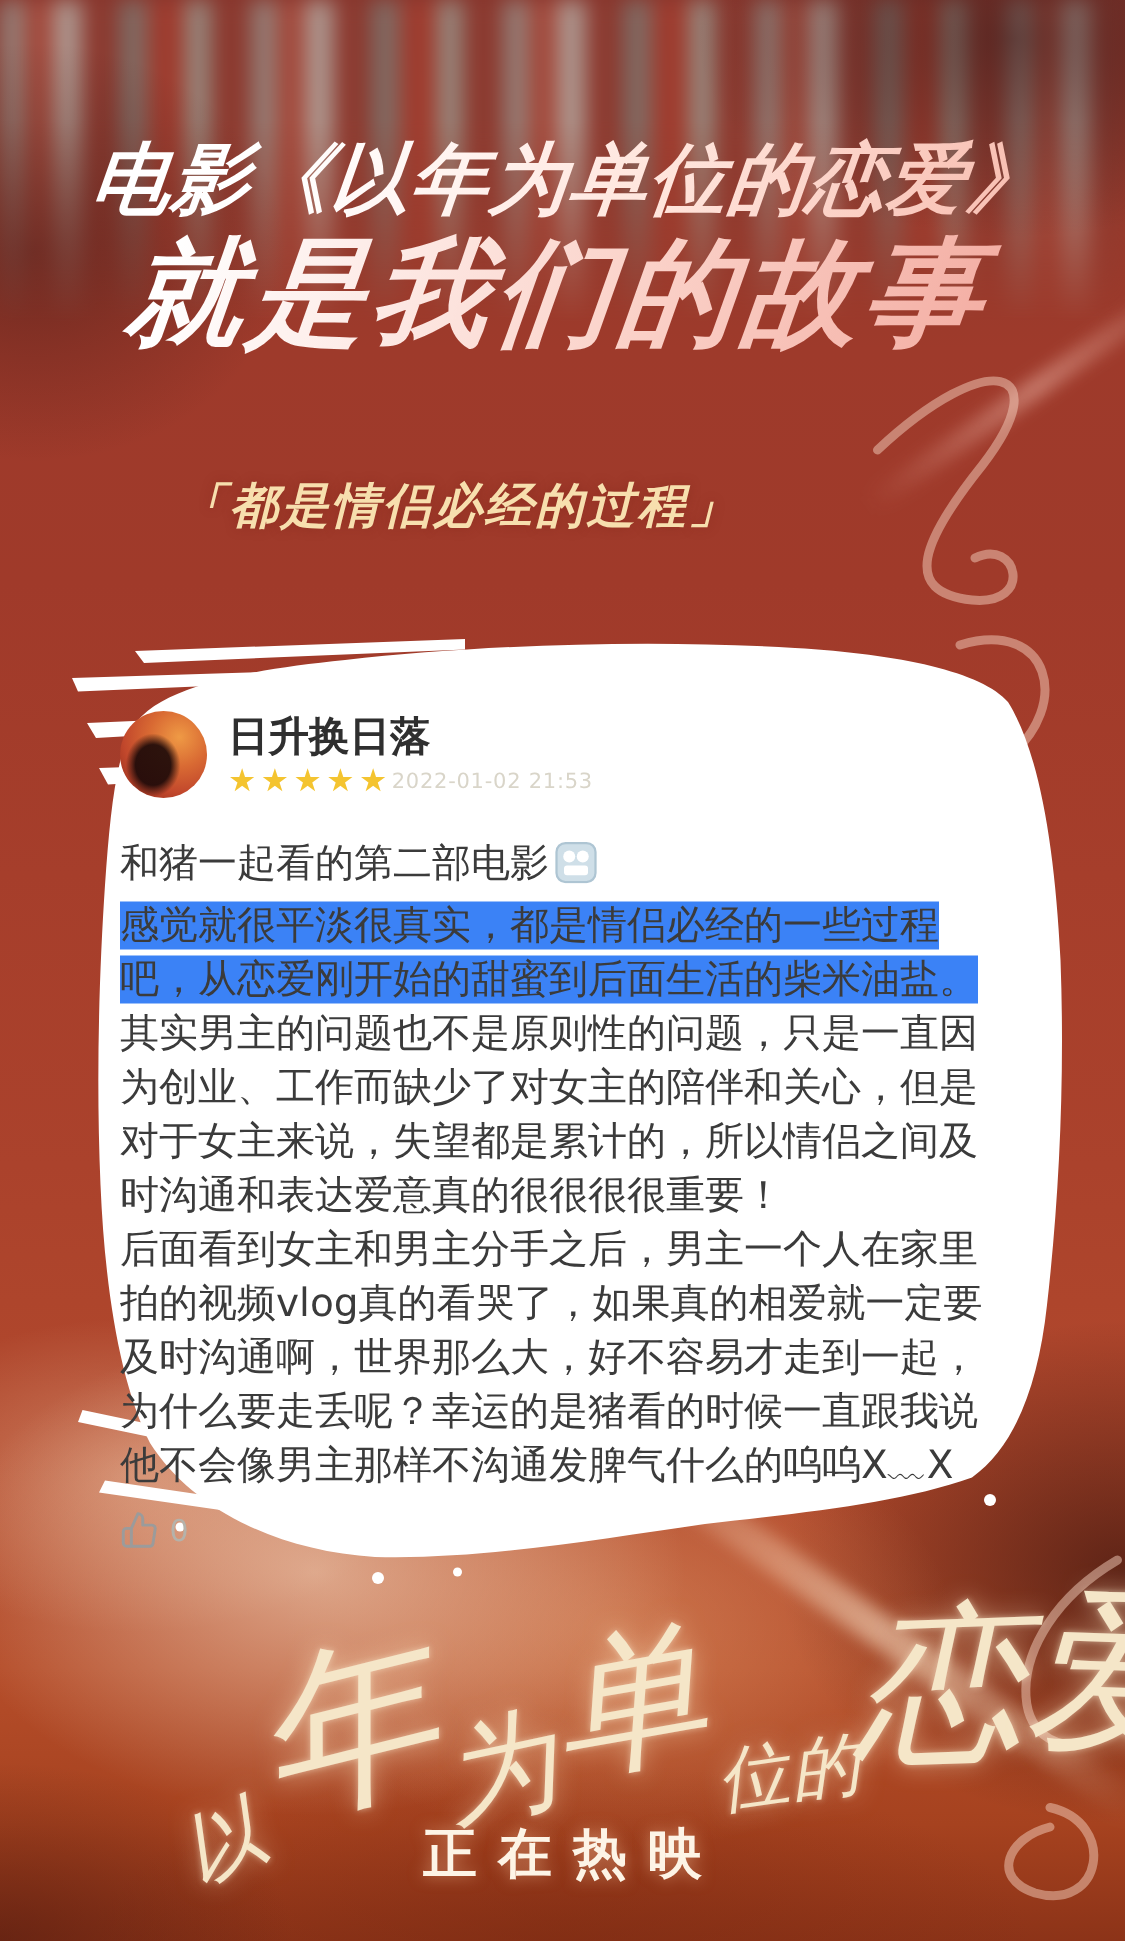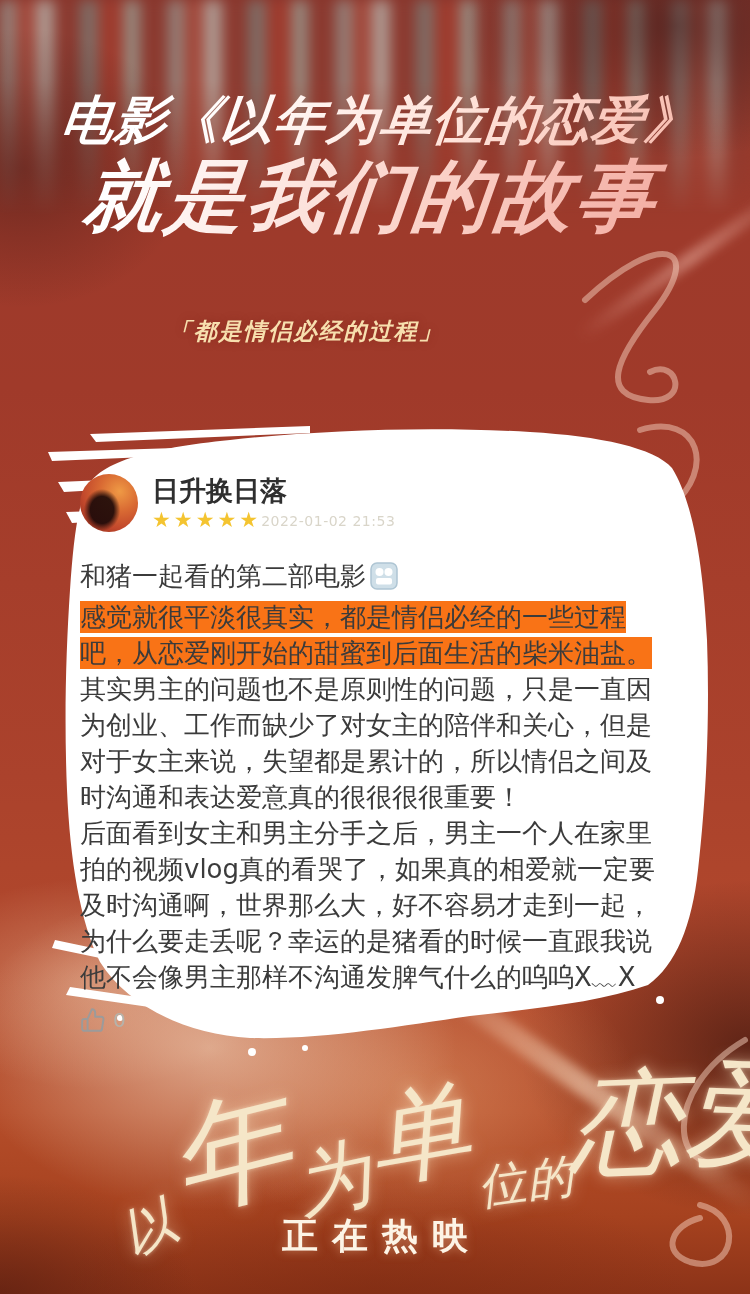--- a/index.html
+++ b/index.html
@@ -37,38 +37,38 @@
   
   .title-block{position:absolute;left:0;top:88px;width:750px;text-align:center;z-index:3;
     transform:skewX(-6deg);}
   .title1{font-size:52px;font-weight:900;font-style:italic;letter-spacing:1px;
     background:linear-gradient(100deg,#fff 25%,#ffe3da 60%,#f5b2a4 100%);
     -webkit-background-clip:text;background-clip:text;color:transparent;line-height:1.25;}
   .title2{font-size:78px;font-weight:900;font-style:italic;letter-spacing:4px;
     background:linear-gradient(100deg,#ffffff 15%,#fbd4cb 55%,#f2a79c 95%);
     -webkit-background-clip:text;background-clip:text;color:transparent;line-height:1.12;}
   .quote{position:absolute;left:0;top:316px;width:612px;text-align:center;z-index:3;
-    font-size:23px;font-weight:700;font-style:italic;color:#f7dfae;letter-spacing:2px;
+    font-size:32px;font-weight:700;font-style:italic;color:#f7dfae;letter-spacing:2px;
     text-shadow:0 0 8px rgba(120,30,20,.4);}
   
   .blob{position:absolute;inset:0;z-index:4;}
   .review{position:absolute;left:80px;top:474px;width:596px;z-index:5;}
   .user-row{display:flex;align-items:center;}
   .avatar{width:58px;height:58px;border-radius:50%;flex:0 0 58px;
     background:
       radial-gradient(ellipse 26px 30px at 38% 62%,rgba(25,8,8,.9) 0 45%,transparent 70%),
       radial-gradient(circle at 68% 30%,#ef9a45 0%,#d96a33 35%,#c2482c 65%,#872518 100%);}
   .user-meta{margin-left:14px;}
   .username{font-size:27px;font-weight:700;color:#2f2f2f;line-height:1.2;font-family:Liberation Serif, serif;}
   .rating-row{display:flex;align-items:center;margin-top:3px;}
   .stars{font-size:21px;color:#f4c430;letter-spacing:3px;line-height:1;}
   .timestamp{font-size:14px;color:#d9d5c9;letter-spacing:.5px;}
   .review-text{margin-top:26px;font-size:26px;line-height:36px;color:#3b3b3b;font-weight:500;}
   .review-text p{margin:0;}
-  mark{background:#f97316;color:inherit;padding:1px 0;
+  mark{background:#3b82f6;color:inherit;padding:1px 0;
     -webkit-box-decoration-break:clone;box-decoration-break:clone;}
   .cinema{display:inline-block;vertical-align:-5px;margin-left:4px;}
   .like-row{display:flex;align-items:center;margin-top:12px;cursor:pointer;}
   .like-count{font-size:20px;color:#b5b2aa;margin-left:7px;}
   
   .logo{position:absolute;left:115px;top:1072px;width:520px;text-align:center;z-index:3;
     font-family:"DejaVu Serif","Liberation Serif",serif;font-style:italic;
     font-size:92px;color:#f5e6c8;transform:rotate(-6deg);
     text-shadow:0 0 16px rgba(255,236,200,.55),0 0 4px rgba(255,240,215,.5);
     white-space:nowrap;}

